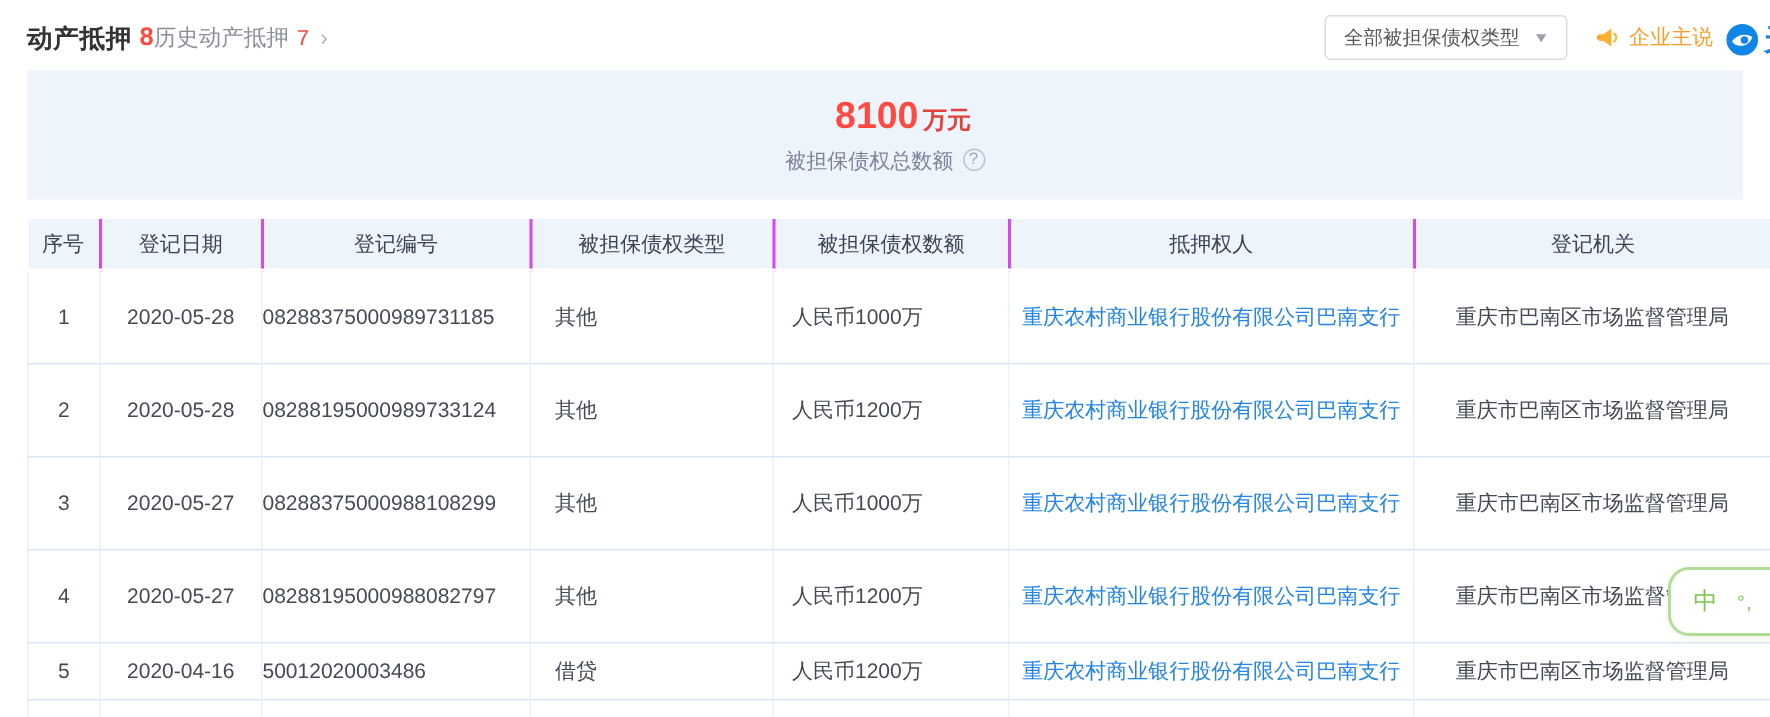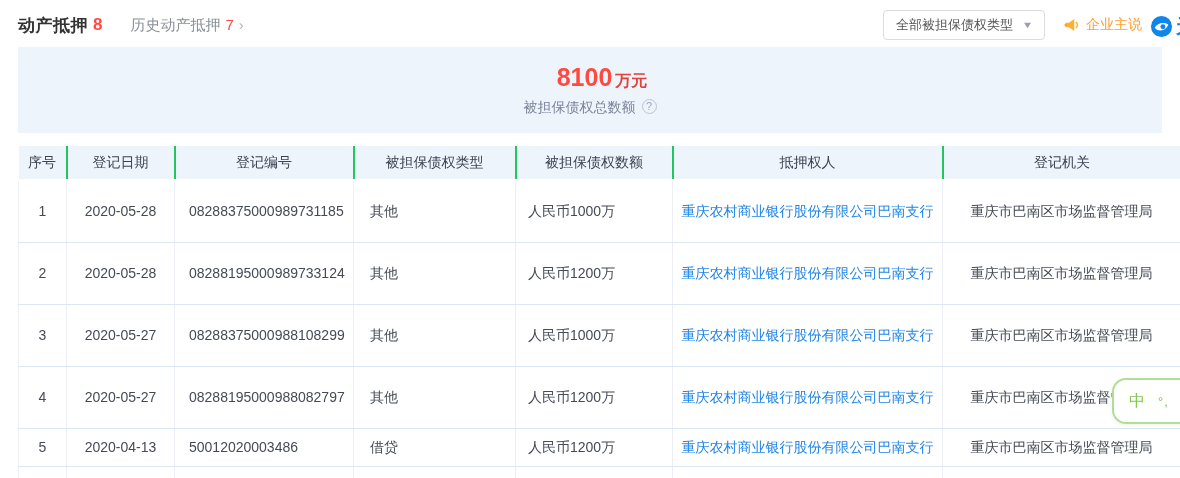--- a/index.html
+++ b/index.html
@@ -11,21 +11,21 @@
     font-family:"Liberation Sans","DejaVu Sans",sans-serif;
     color:#333;
   }
   .page { padding:9px 18px 0 18px; }
 
   
   .topbar { position:relative; display:flex; align-items:center; height:32px; }
   .title-group { display:flex; align-items:center; gap:5px; }
   .sec-title { font-size:17px; font-weight:bold; color:#333; letter-spacing:.5px; }
   .sec-count { font-size:17px; font-weight:bold; color:#ff4a42; }
-  .hist-group { display:flex; align-items:baseline; gap:5px; margin-left:28px; cursor:pointer; }
+  .hist-group { display:flex; align-items:baseline; gap:5px; cursor:pointer;font-family:Liberation Mono, monospace; }
   .hist-label { font-size:15px; color:#8a8f99; }
   .hist-count { font-size:15px; color:#ff4a42; }
   .hist-arrow { font-size:15px; color:#b0b4bc; }
   .topbar-right { display:flex; align-items:center; gap:18px; margin-left:auto; padding-right:20px; }
   .filter-select {
     display:flex; align-items:center; gap:10px;
     height:30px; padding:4px 12px;
     border:1px solid #d9dde3; border-radius:4px;
     font-size:13px; color:#555; background:#fff; cursor:pointer;
   }
@@ -50,36 +50,36 @@
   .help-icon {
     width:15px; height:15px; border-radius:50%;
     border:1px solid #b9c4d4; color:#9aa8bd;
     font-size:11px; line-height:13px; text-align:center; cursor:pointer;
   }
 
   
   table { margin-top:13px; width:1162px; table-layout:fixed; border-collapse:collapse; }
   thead th {
     height:34px; background:#eef4fc; font-size:14px; font-weight:normal; color:#3c4350;
-    border-right:2px solid #22c55e; border-bottom:2px solid #fff;
+    border-right:2px solid #d946ef; border-bottom:2px solid #fff;
   }
   thead th:last-child { border-right:none; }
   tbody td {
     font-size:14px; color:#454b55; line-height:22px;
     border-right:1px solid #eceff3; border-bottom:1px solid #dbe7f4;
     background:#fff; vertical-align:middle;
   }
   tbody td:first-child { border-left:1px solid #eceff3; }
   tbody td:last-child { border-right:1px solid #eceff3; }
   tr.r-tall { height:62px; }
   tr.r-short { height:38px; }
   tr.r-stub { height:14px; }
   tr.r-stub td { border-bottom:none; }
   .c-center { text-align:center; }
-  .c-reg { padding-left:14px; padding-right:2px; word-break:break-all; }
+  .c-reg { padding-right:2px; word-break:break-all; }
   .c-type { padding-left:16px; }
   .c-amt { padding-left:12px; }
   .link { color:#2285e6; cursor:pointer; }
 
   
   .translate-widget {
     position:absolute; left:1112px; top:378px;
     width:120px; height:46px;
     background:#fff; border:2px solid #b2dd97; border-radius:14px;
     display:flex; align-items:center; padding-left:15px; gap:13px;
@@ -191,21 +191,21 @@
         <td class="c-center">4</td>
         <td class="c-center">2020-05-27</td>
         <td class="c-reg">08288195000988082797</td>
         <td class="c-type">其他</td>
         <td class="c-amt">人民币1200万</td>
         <td class="c-center"><span class="link">重庆农村商业银行股份有限公司巴南支行</span></td>
         <td class="c-center">重庆市巴南区市场监督管理局</td>
       </tr>
       <tr class="r-short">
         <td class="c-center">5</td>
-        <td class="c-center">2020-04-13</td>
+        <td class="c-center">2020-04-16</td>
         <td class="c-reg">50012020003486</td>
         <td class="c-type">借贷</td>
         <td class="c-amt">人民币1200万</td>
         <td class="c-center"><span class="link">重庆农村商业银行股份有限公司巴南支行</span></td>
         <td class="c-center">重庆市巴南区市场监督管理局</td>
       </tr>
       <tr class="r-stub">
         <td></td>
           <td></td>
           <td></td>

